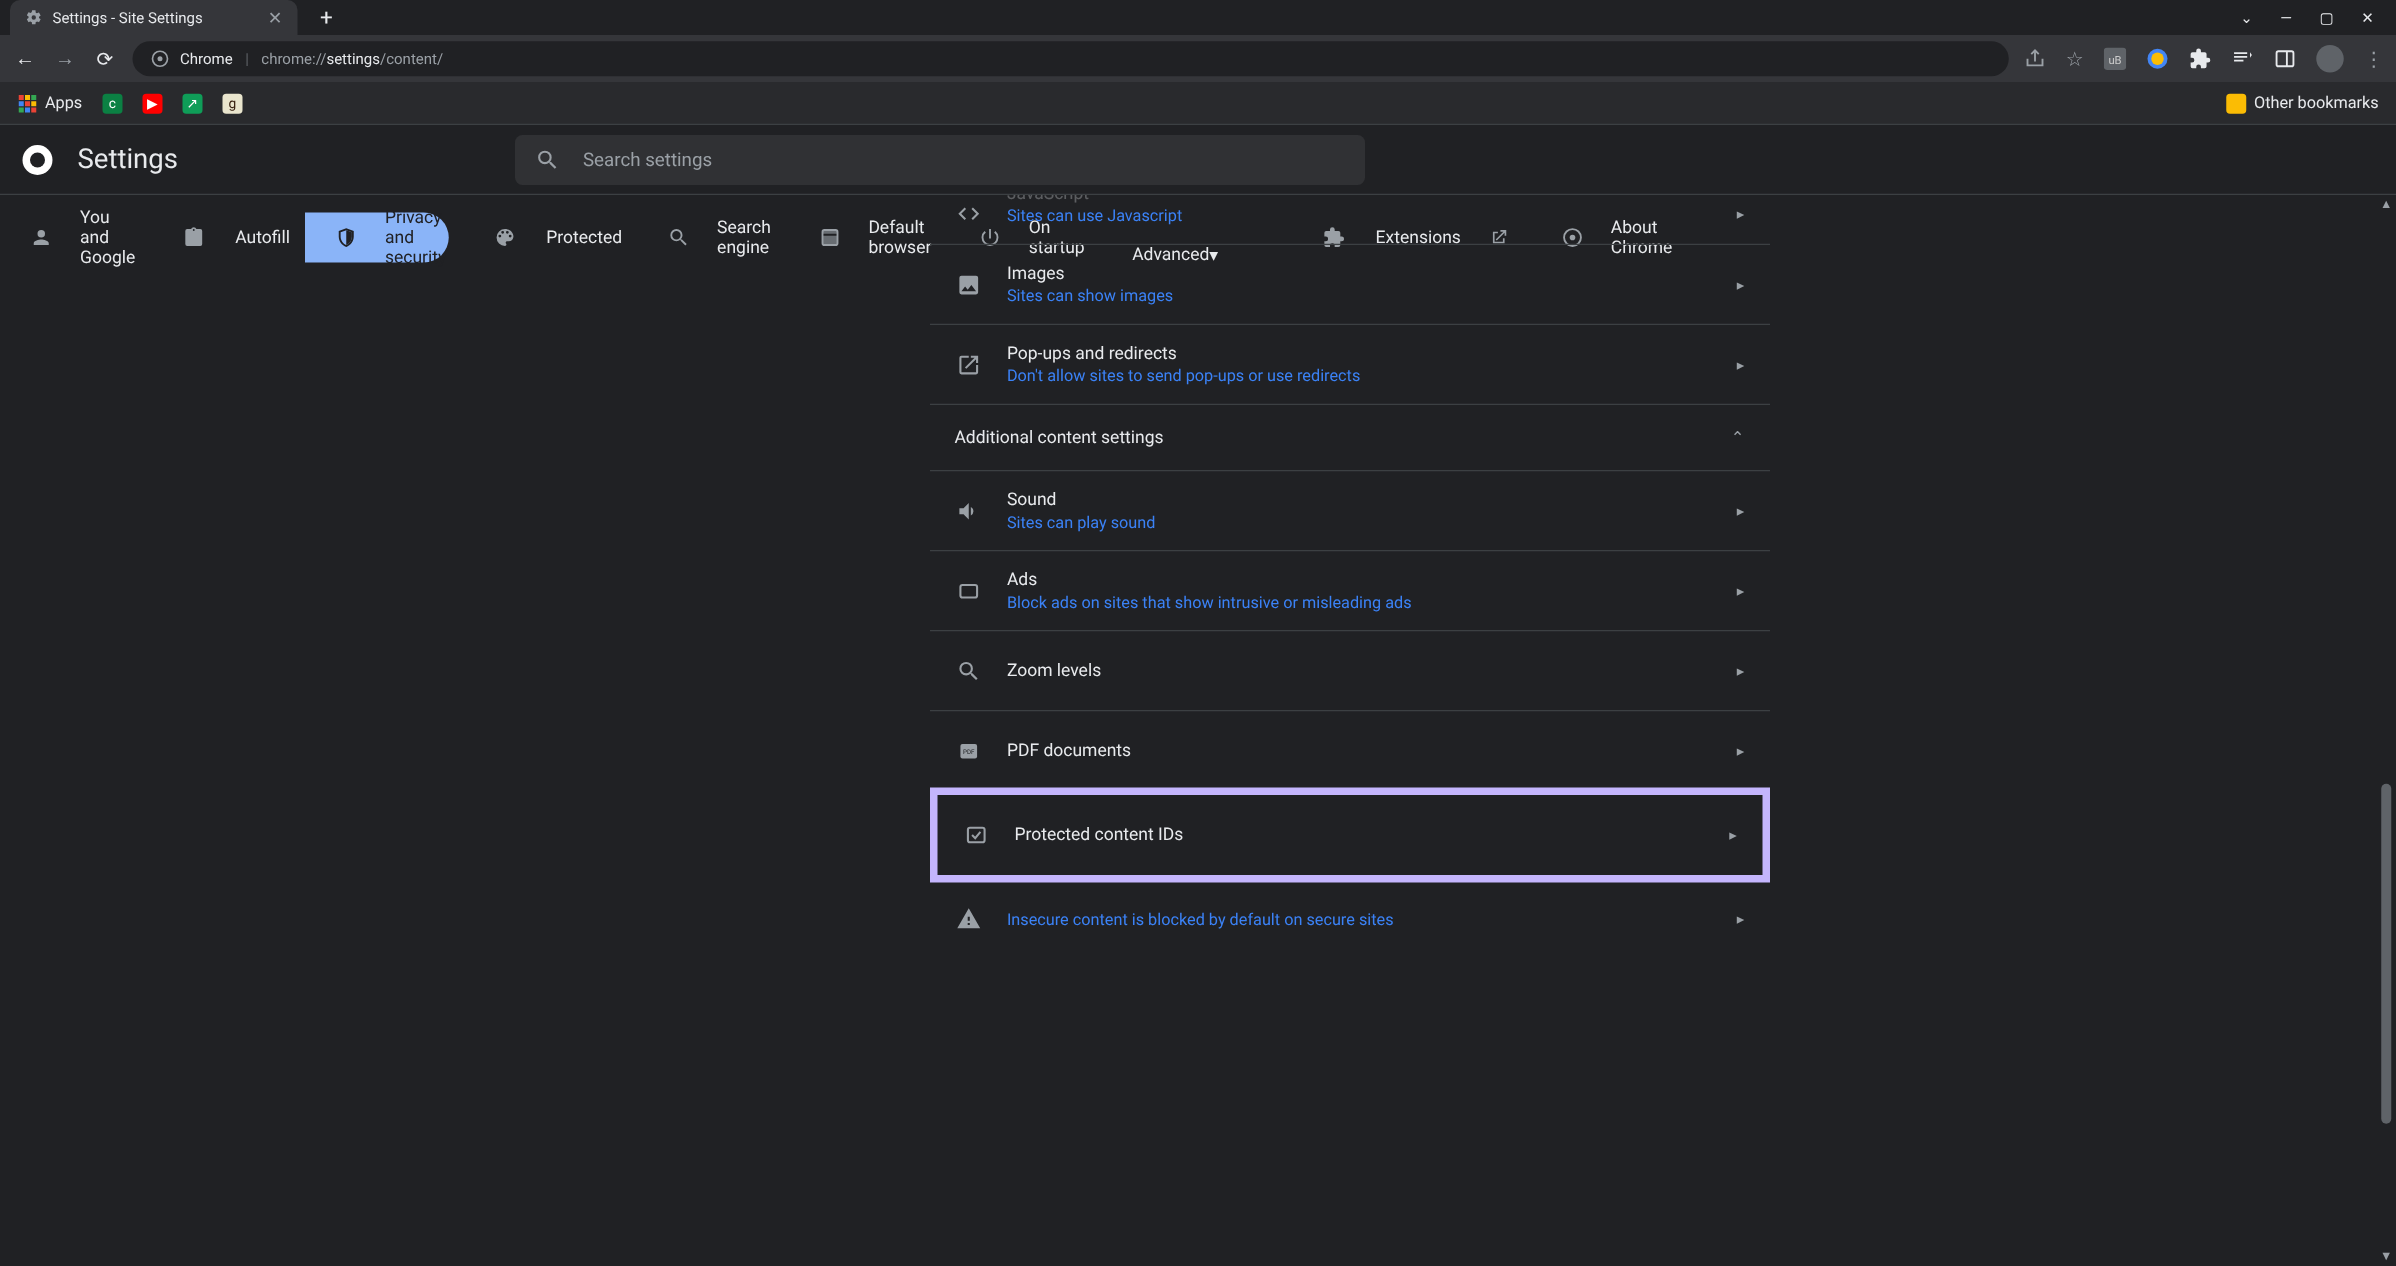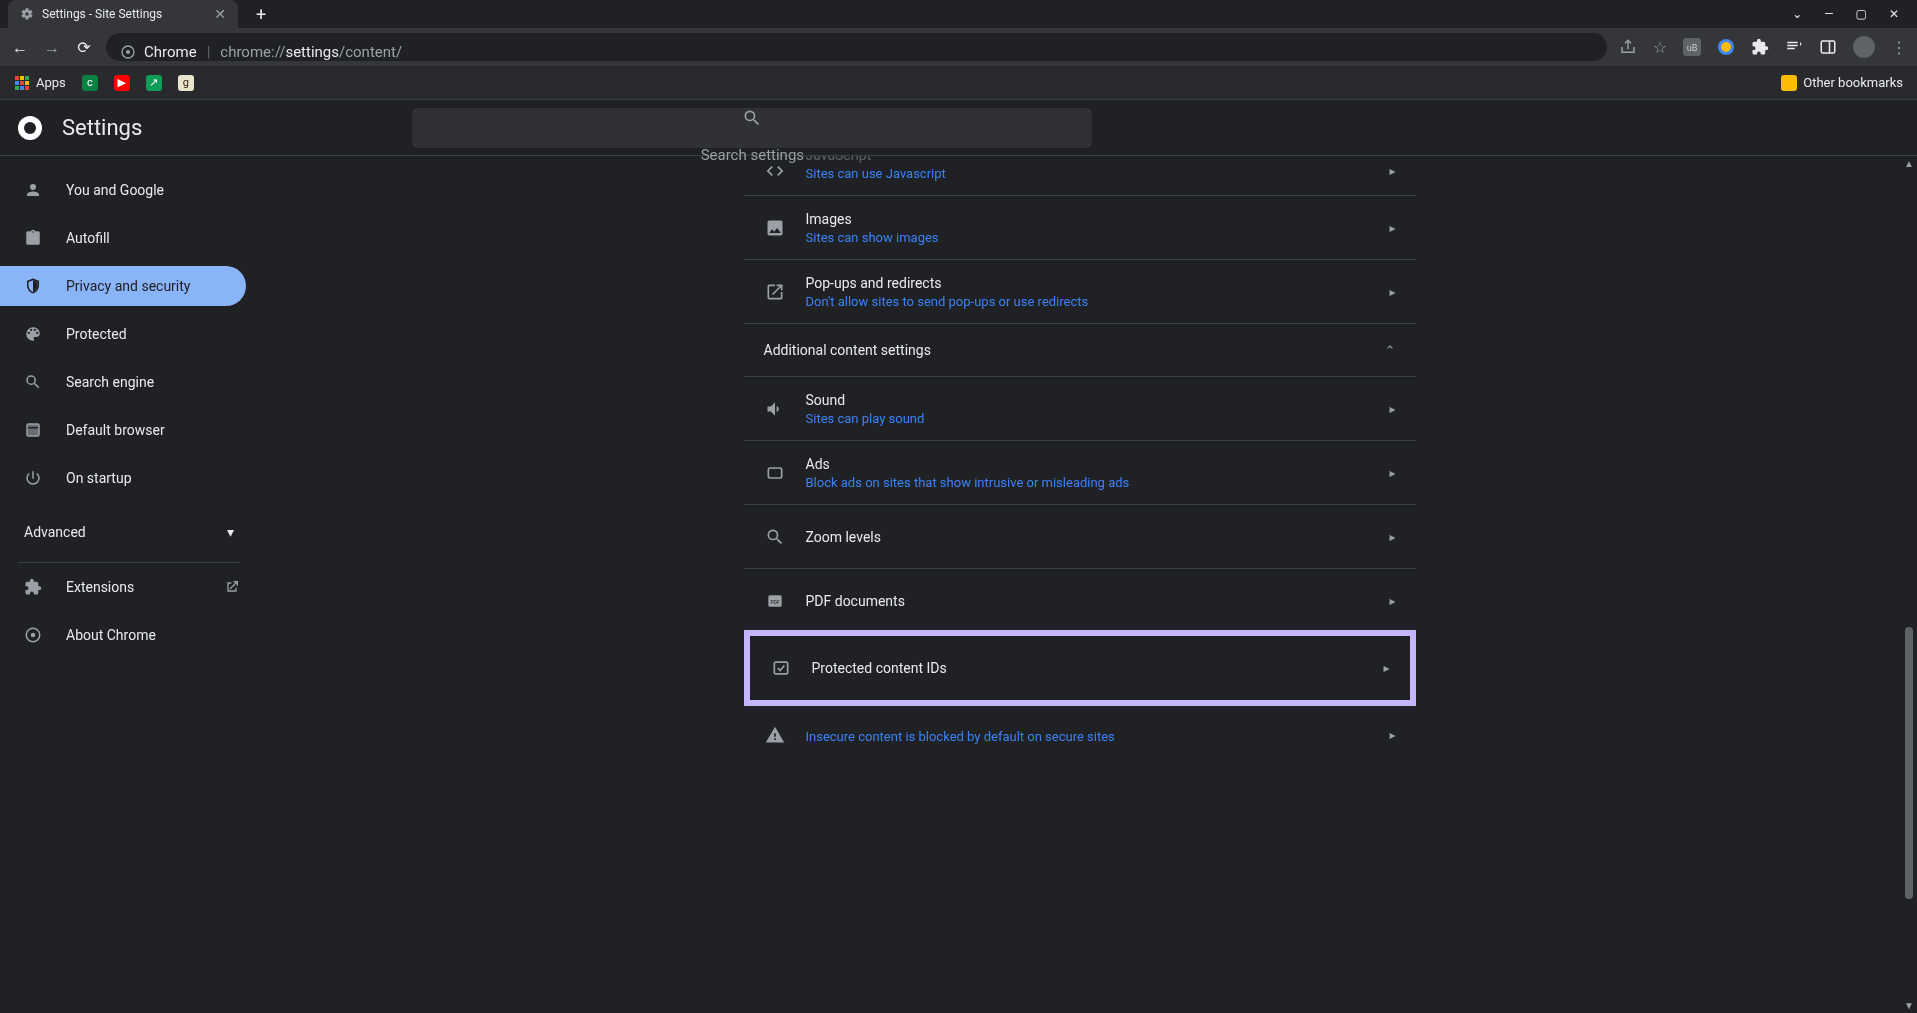--- a/index.html
+++ b/index.html
@@ -12,21 +12,21 @@
   .tab-icon { width:14px; height:14px; }
   .tab-title { color:#e8eaed; font-size:12px; flex:1; white-space:nowrap; overflow:hidden; }
   .tab-close { color:#9aa0a6; font-size:14px; }
   .new-tab { color:#e8eaed; margin-left:18px; font-size:18px; }
   .win-controls { margin-left:auto; display:flex; gap:22px; padding-right:18px; color:#e8eaed; }
   .win-controls span { font-size:12px; }
 
   .toolbar { height: 38px; background:#35363a; display:flex; align-items:center; padding:0 10px; gap:12px; }
   .tb-icon { color:#9aa0a6; width:20px; text-align:center; font-size:16px; }
   .tb-icon.active { color:#e8eaed; }
-  .omnibox { flex:1; height:28px; background:#202124; border-radius:14px; display:flex; align-items:flex-end; padding:0 14px; gap:10px; font-size:15px; color:#9aa0a6; }
+  .omnibox { flex:1; height:28px; background:#202124; border-radius:14px; display:flex; align-items:center; padding:0 14px; gap:10px; font-size:12px; color:#9aa0a6; }
   .omni-chrome { display:flex; align-items:center; gap:8px; color:#e8eaed; }
   .omni-sep { color:#5f6368; }
   .omni-url { color:#9aa0a6; }
   .omni-url .hl { color:#e8eaed; }
   .toolbar-right { display:flex; align-items:center; gap:16px; color:#9aa0a6; font-size:16px; }
   .avatar { width:22px; height:22px; border-radius:50%; background:#5f6368; }
 
   .bookmarks { height: 34px; background:#292a2d; border-bottom:1px solid #3c4043; display:flex; align-items:center; padding:0 14px; gap:16px; font-size:13px; color:#e8eaed; }
   .bm-item { display:flex; align-items:center; gap:6px; }
   .bm-icon { width:16px; height:16px; border-radius:3px; display:inline-flex; align-items:center; justify-content:center; font-size:11px; }
@@ -35,25 +35,25 @@
 
   
   .page { position:absolute; top:100px; bottom:0; left:0; right:0; background:#202124; display:flex; flex-direction:column; }
 
   .page-header { height:56px; display:flex; align-items:center; padding-left:18px; border-bottom:1px solid #3c4043; }
   .chrome-logo { width:24px; height:24px; border-radius:50%; background:#fff; margin-right:20px; position:relative; }
   .chrome-logo::after { content:""; position:absolute; inset:6px; border-radius:50%; background:#202124; }
   .page-title { font-size:22px; color:#e8eaed; font-weight:400; }
 
   .search-wrap { margin-left:270px; }
-  .search { width:680px; height:40px; background:#303134; border-radius:6px; display:flex; align-items:center; padding:0 16px; gap:18px; color:#9aa0a6; font-size:15px;flex-direction:column; }
+  .search { width:680px; height:40px; background:#303134; border-radius:6px; display:flex; align-items:center; padding:0 16px; gap:18px; color:#9aa0a6; font-size:15px; }
 
   .split { flex:1; display:flex; min-height:0; }
 
-  .sidebar { width:258px; padding-top:14px; display:flex; flex-direction:column; font-size:14px; }
+  .sidebar { width:258px; padding-top:14px; display:flex; flex-direction:row; font-size:14px; }
   .side-item { height:40px; display:flex; align-items:center; gap:22px; padding-left:24px; color:#e8eaed; border-radius:0 20px 20px 0; margin-right:12px; }
   .side-item .ic { width:20px; color:#9aa0a6; text-align:center; font-size:16px; }
   .side-item.selected { background:#8ab4f8; color:#202124; }
   .side-item.selected .ic { color:#202124; }
   .side-gap { height:8px; }
   .advanced { height:40px; display:flex; align-items:center; padding:0 24px; color:#e8eaed; justify-content:space-between; margin-top:14px; border-top:0; }
   .divider { height:1px; background:#3c4043; margin:10px 18px 4px 18px; }
   .side-item .ext-arrow { margin-left:auto; margin-right:6px; color:#9aa0a6; }
 
   .content { flex:1; position:relative; overflow:hidden; }

